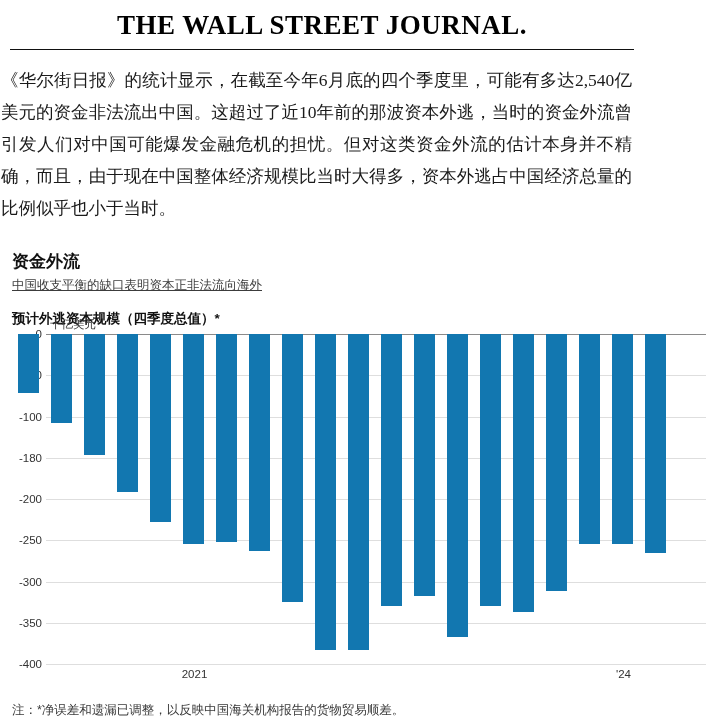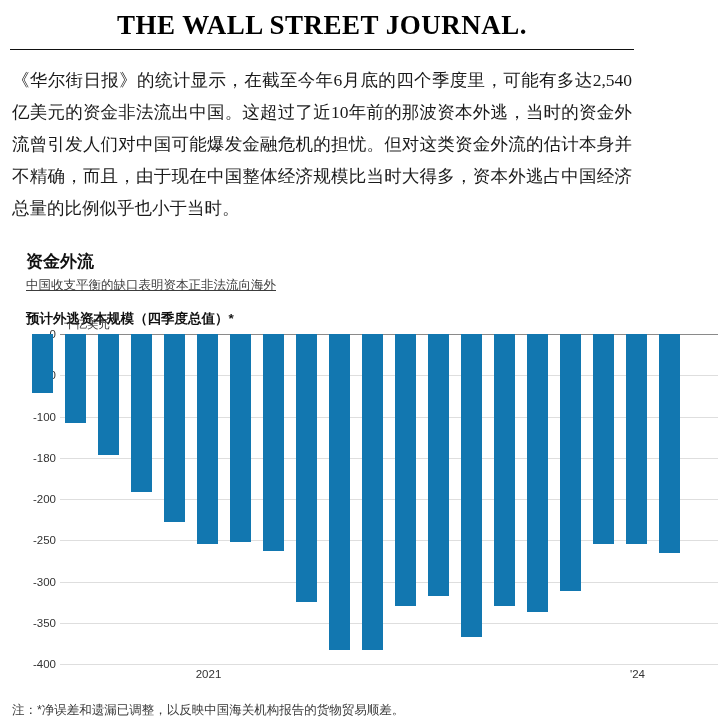--- a/index.html
+++ b/index.html
@@ -33,36 +33,35 @@
     letter-spacing: 0.5px;
     color: #000000;
   }
   .rule {
     height: 1px;
     background: #111111;
     margin: 0 10px;
   }
   
   .article {
-    padding: 14px 12px 0 12px;
+    padding: 14px 12px 0 1px;
   }
   .article p {
     margin: 0;
     font-family: "Liberation Serif", serif;
     font-size: 17.5px;
     line-height: 32px;
     color: #1a1a1a;
     text-align: justify;
     text-justify: inter-ideograph;
   }
   
   .chart-block {
     padding: 0 12px;
     margin-top: 26px;
-    margin-left: 14px;
   }
   .chart-title {
     font-size: 17px;
     font-weight: bold;
     color: #111111;
     margin: 0 0 4px 0;
   }
   .chart-subtitle {
     font-size: 12.5px;
     color: #3c3c3c;

